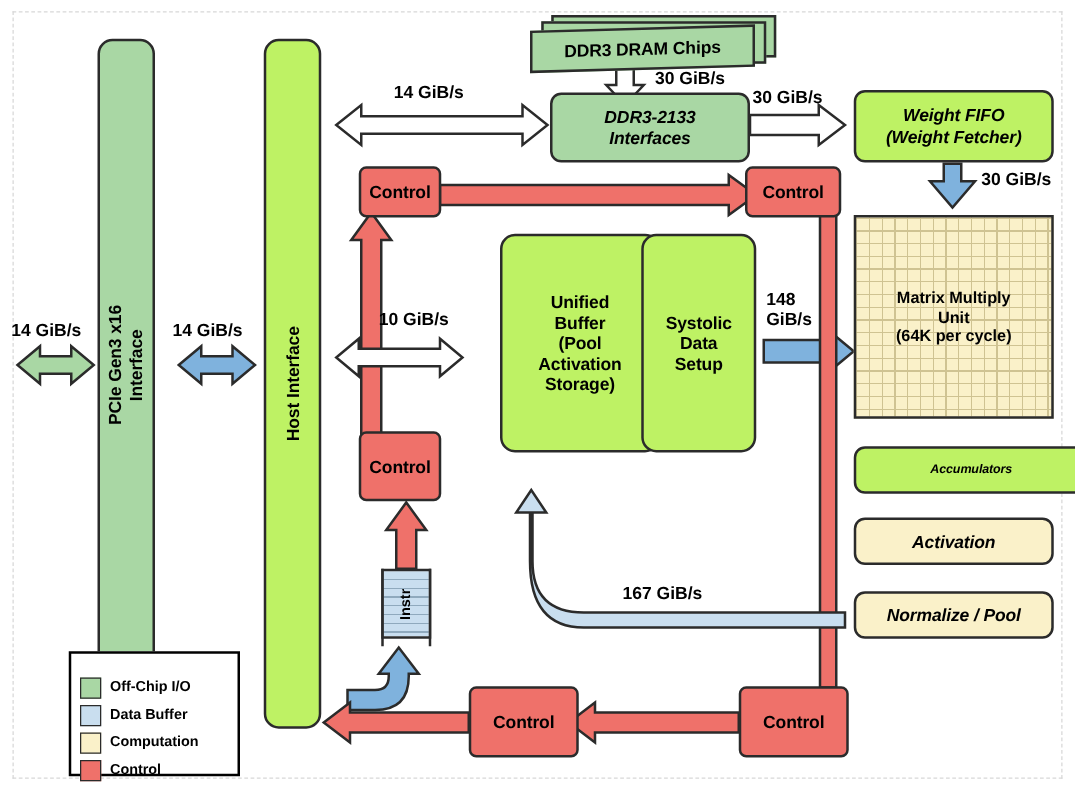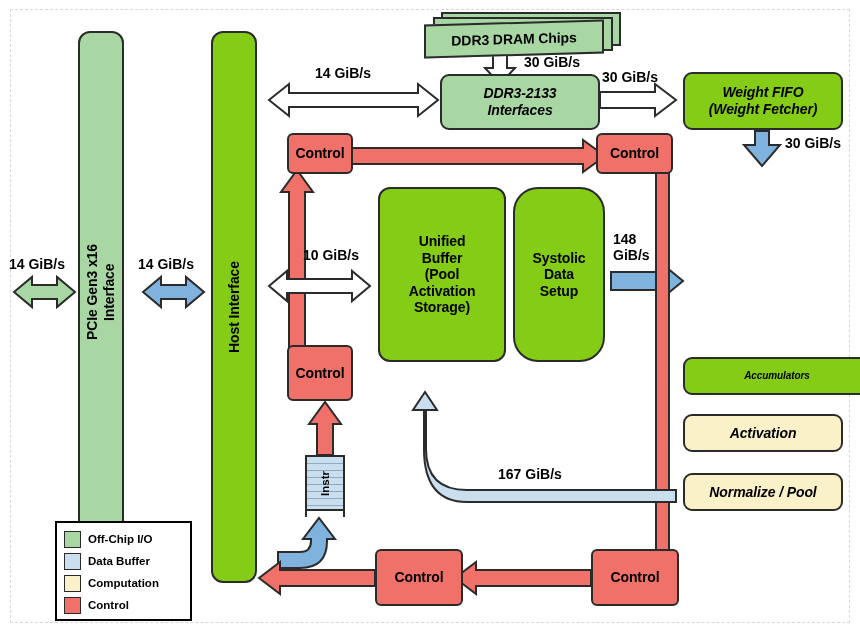--- a/index.html
+++ b/index.html
@@ -35,21 +35,21 @@
     display: flex;
     align-items: center;
     justify-content: center;
     text-align: center;
     font-weight: bold;
     color: #000;
     line-height: 1.18;
     letter-spacing: -0.1px;
   }
   .green  { background: #a9d7a4; }
-  .blue   { background: #84cc16; }
+  .blue   { background: #bef264; }
   .yellow { background: #faf1c9; }
   .red    { background: #ef716a; }
 
   .rx-lg { border-radius: 12px; }
   .rx-md { border-radius: 9px; font-style: italic; }
   .rx-sm { border-radius: 6px; }
 
   .vert-label {
     writing-mode: vertical-rl;
     transform: rotate(180deg);
@@ -77,21 +77,21 @@
   
   #legend {
     position: absolute;
     left: 55px;
     top: 521px;
     width: 137px;
     height: 100px;
     border: 2px solid #000;
     background: #fff;
     box-sizing: border-box;
-    padding: 5px 0 0 7px;
+    padding: 16px 0 0 7px;
   }
   .leg-row {
     display: flex;
     align-items: center;
     height: 22px;
   }
   .leg-sw {
     width: 17px;
     height: 17px;
     border: 1.6px solid #2b2b2b;
@@ -282,44 +282,51 @@
   </div>
 
   <div class="blk green rx-md" style="left:440px; top:74px; width:160px; height:56px; font-size:14px;">
     <span><span>DDR3-2133</span><br><span>Interfaces</span></span>
   </div>
 
   <div class="blk blue rx-md" style="left:683px; top:72px; width:160px; height:58px; font-size:14px;">
     <span><span>Weight FIFO</span><br><span>(Weight Fetcher)</span></span>
   </div>
 
+  <div id="mmu">
+    <div class="mmu-text">
+      <span>Matrix Multiply</span><br>
+      <span>Unit</span><br>
+      <span>(64K per cycle)</span>
+    </div>
+  </div>
 
   <div class="blk blue rx-md" style="left:683px; top:357px; width:188px; height:38px; font-size:10px;">
     <span>Accumulators</span>
   </div>
 
   <div class="blk yellow rx-md" style="left:683px; top:414px; width:160px; height:38px; font-size:14px;">
     <span>Activation</span>
   </div>
 
   <div class="blk yellow rx-md" style="left:683px; top:473px; width:160px; height:38px; font-size:14px;align-items:center;">
     <span>Normalize / Pool</span>
   </div>
 
-  <div class="blk blue rx-lg" style="left:378px; top:187px; width:128px; height:175px; font-size:14px;">
+  <div class="blk blue rx-lg" style="left:400px; top:187px; width:128px; height:175px; font-size:14px;">
     <span>
       <span>Unified</span><br>
       <span>Buffer</span><br>
       <span>(Pool</span><br>
       <span>Activation</span><br>
       <span>Storage)</span>
     </span>
   </div>
 
-  <div class="blk blue rx-lg" style="left:513px; top:187px; width:92px; height:175px; font-size:14px;border-radius:25px;">
+  <div class="blk blue rx-lg" style="left:513px; top:187px; width:92px; height:175px; font-size:14px;">
     <span>
       <span>Systolic</span><br>
       <span>Data</span><br>
       <span>Setup</span>
     </span>
   </div>
 
   <div id="instr">
     <div class="rail-l"></div>
     <div class="rail-r"></div>

